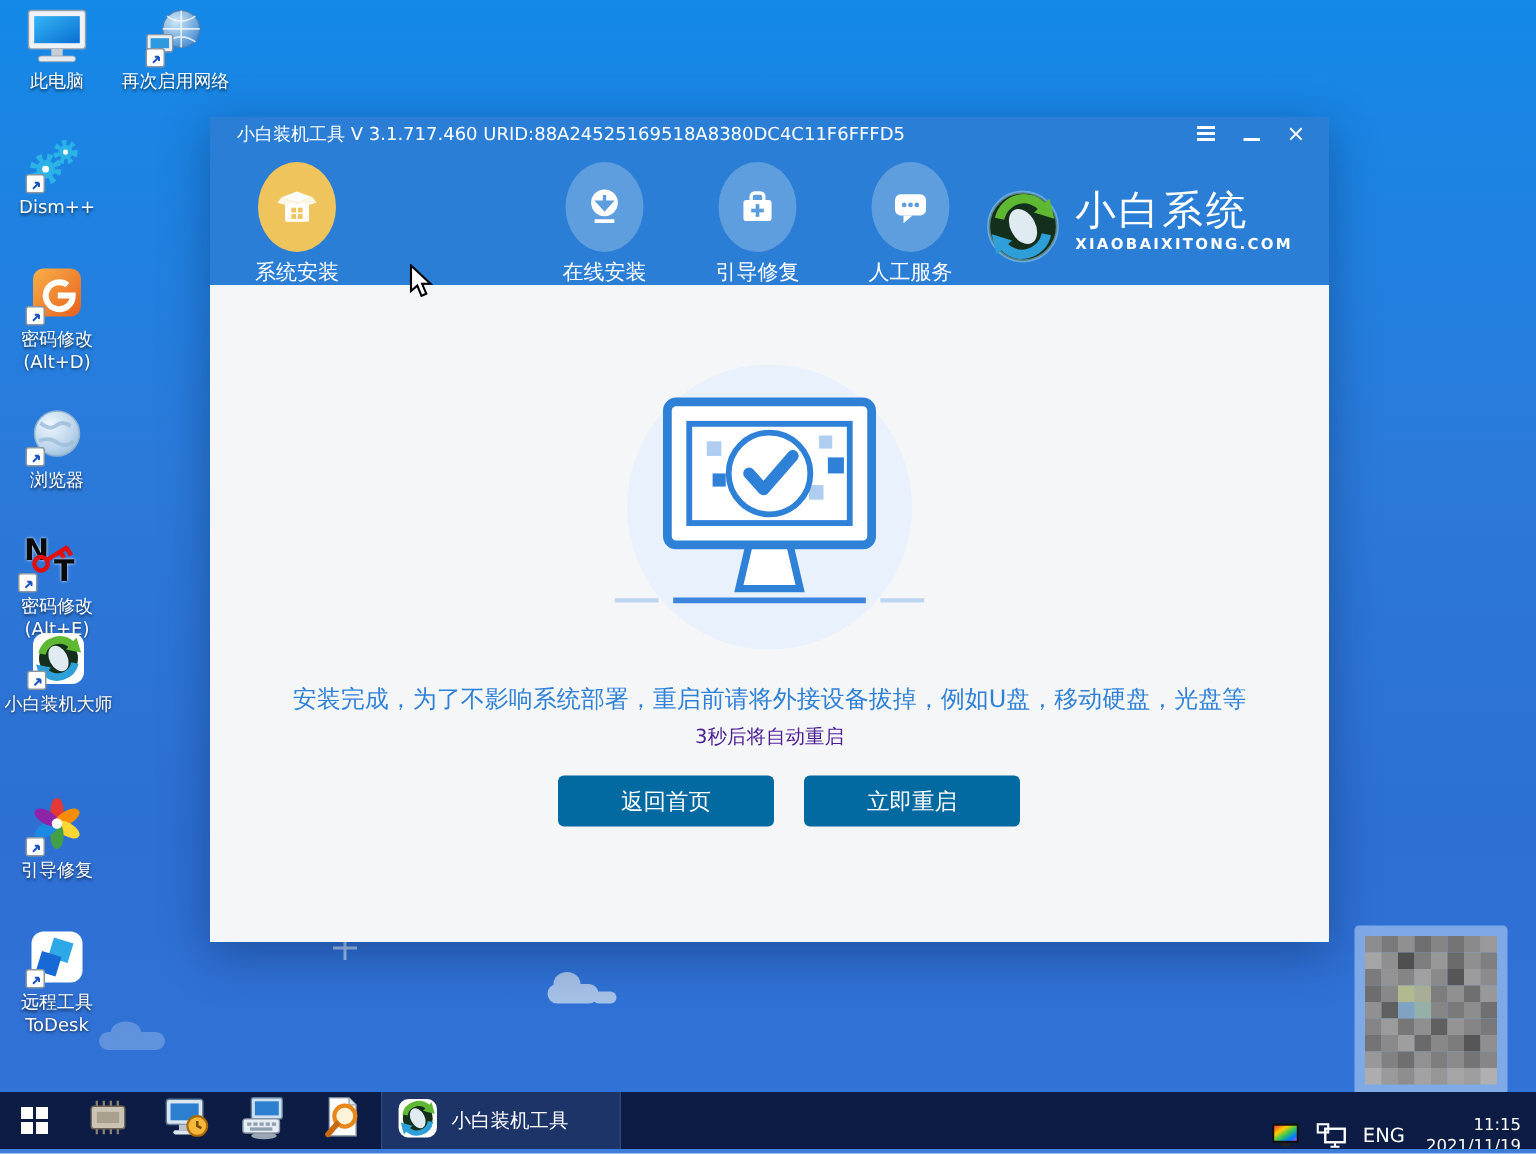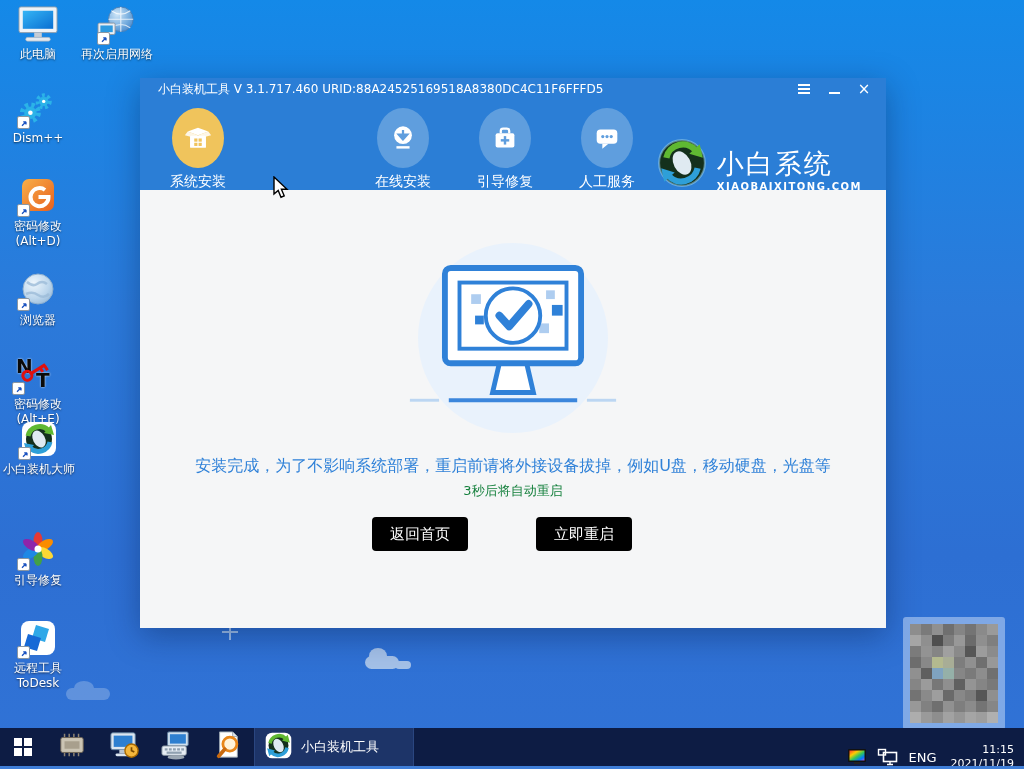--- a/index.html
+++ b/index.html
@@ -33,31 +33,31 @@
   .menu-ic{display:flex;flex-direction:column;gap:2px;}
   .menu-ic i{display:block;width:12px;height:2px;background:#fff;}
   .min-ic{display:block;width:11px;height:2px;background:#fff;margin-top:8px;}
   .close-x{font-size:15px;line-height:15px;}
 
   .navbar{position:absolute;left:0;top:22px;right:0;height:90px;background:#2b7ed6;}
   .nav-item{position:absolute;top:8px;width:88px;text-align:center;cursor:pointer;}
   .nav-circle{display:block;width:52px;height:60px;margin:0 auto;border-radius:50%;background:#5f9ede;display:flex;align-items:center;justify-content:center;}
   .nav-item.active .nav-circle{background:#f0c45c;}
   .nav-lbl{display:block;margin-top:5px;color:#fff;font-size:14px;}
-  .brand{position:absolute;right:24px;top:26px;display:flex;align-items:flex-end;gap:10px;margin-top:12px;}
+  .brand{position:absolute;right:24px;top:26px;display:flex;align-items:flex-start;gap:10px;}
   .brand-txt{color:#fff;text-align:left;}
   .brand-name{font-size:27px;line-height:30px;letter-spacing:2px;}
   .brand-site{font-size:10px;font-weight:bold;letter-spacing:1.5px;margin-top:2px;}
 
   .content{position:absolute;left:0;top:112px;right:0;bottom:0;background:#f5f6f7;}
   .illus-circle{position:absolute;left:278px;top:53px;width:190px;height:190px;border-radius:50%;background:#e9f2fc;}
   .illus{position:absolute;left:266px;top:72px;}
   .msg{position:absolute;left:0;right:0;top:266px;text-align:center;color:#2f81d8;font-size:16px;}
-  .countdown{position:absolute;left:0;right:0;top:292px;text-align:center;color:#15803d;font-size:13px;}
-  .btn{position:absolute;top:327px;width:96px;height:34px;background:#000000;color:#fff;border:none;border-radius:4px;font-size:15px;font-family:inherit;cursor:pointer;}
+  .countdown{position:absolute;left:0;right:0;top:292px;text-align:center;color:#4c1d95;font-size:13px;}
+  .btn{position:absolute;top:327px;width:144px;height:34px;background:#0369a1;color:#fff;border:none;border-radius:4px;font-size:15px;font-family:inherit;cursor:pointer;}
   .btn.b1{left:232px;}
   .btn.b2{left:396px;}
 
   
   .qr{position:absolute;left:903px;top:617px;padding:7px;background:rgba(170,198,240,.65);border-radius:3px;display:grid;grid-template-columns:repeat(8,11px);grid-auto-rows:11px;}
   .qr div{width:11px;height:11px;}
 
   
   .cursor{position:absolute;left:272px;top:176px;pointer-events:none;}
 

